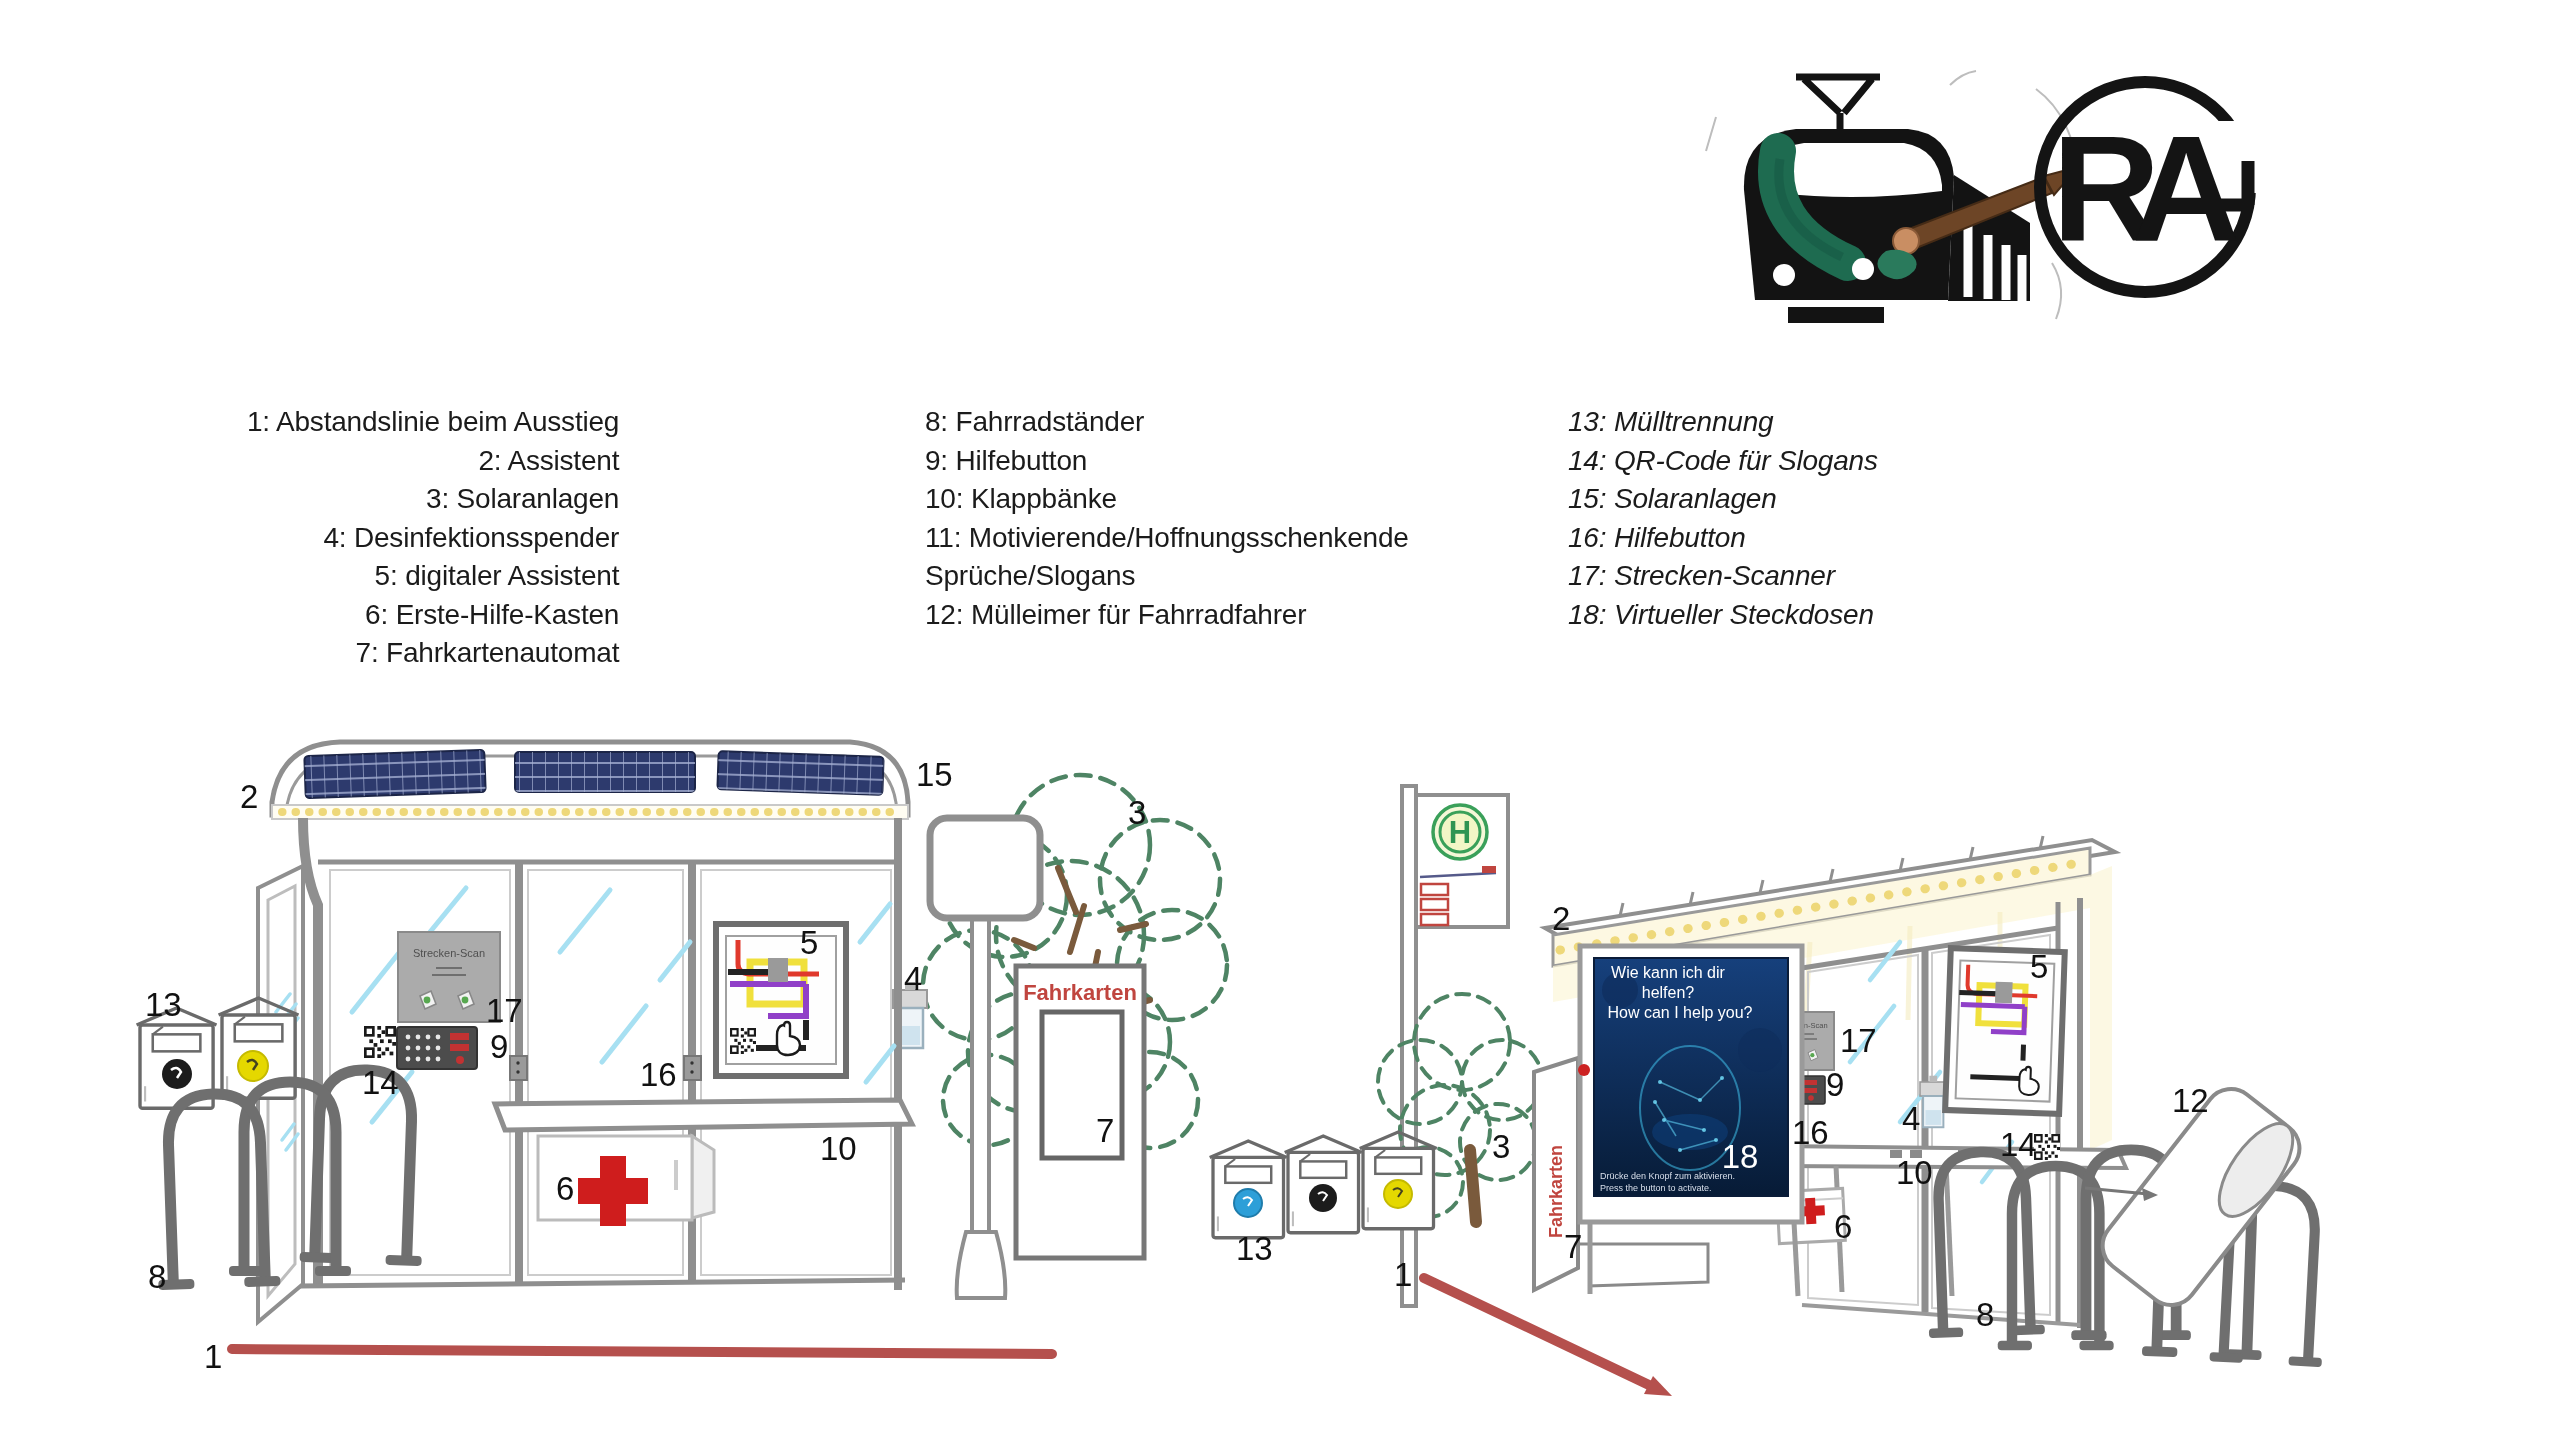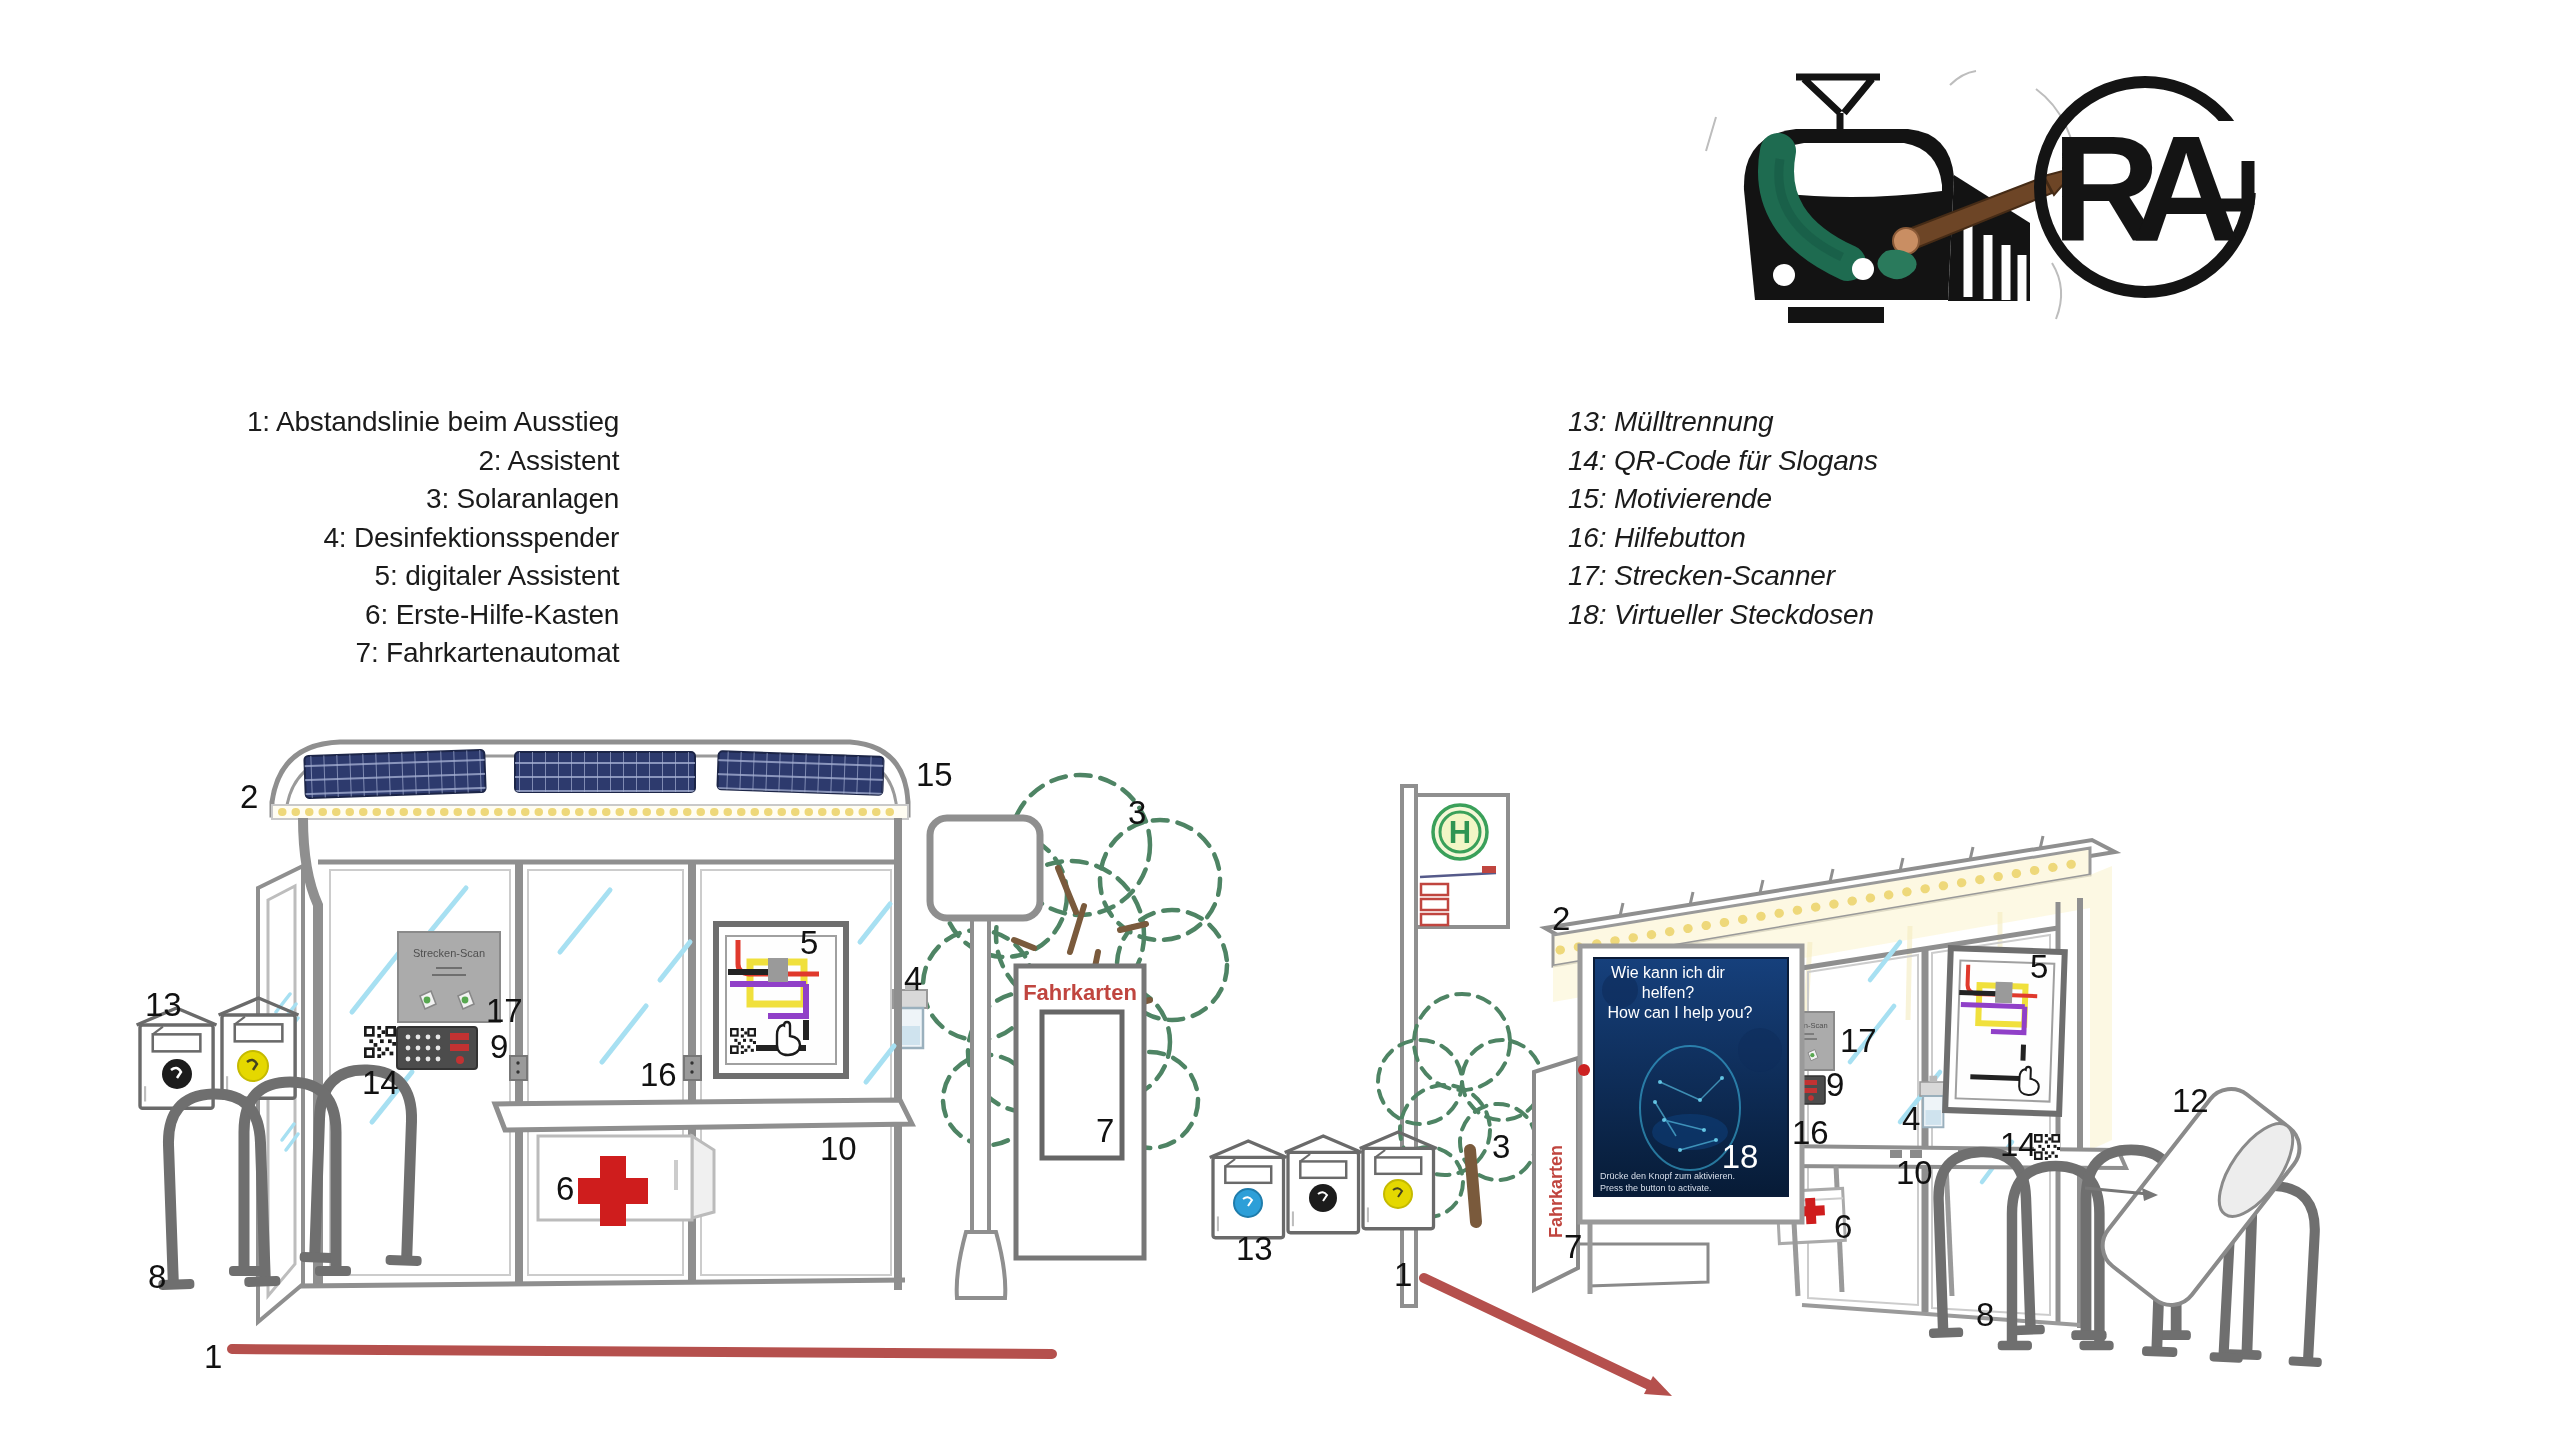--- a/index.html
+++ b/index.html
@@ -23,24 +23,32 @@
 
   <div class="legend-col c1">
     <div>1: Abstandslinie beim Ausstieg</div>
     <div>2: Assistent</div>
     <div>3: Solaranlagen</div>
     <div>4: Desinfektionsspender</div>
     <div>5: digitaler Assistent</div>
     <div>6: Erste-Hilfe-Kasten</div>
     <div>7: Fahrkartenautomat</div>
   </div>
+  <div class="legend-col c2">
+    <div>8: Fahrradständer</div>
+    <div>9: Hilfebutton</div>
+    <div>10: Klappbänke</div>
+    <div>11: Motivierende/Hoffnungsschenkende</div>
+    <div>Sprüche/Slogans</div>
+    <div>12: Mülleimer für Fahrradfahrer</div>
+  </div>
   <div class="legend-col c3">
     <div>13: Mülltrennung</div>
     <div>14: QR-Code für Slogans</div>
-    <div>15: Motivierende</div>
+    <div>15: Solaranlagen</div>
     <div>16: Hilfebutton</div>
     <div>17: Strecken-Scanner</div>
     <div>18: Virtueller Steckdosen</div>
   </div>
 
   <svg class="logo-box" viewBox="0 0 570 270">
 
     <g stroke="#bdbdbd" stroke-width="2" fill="none">
       <path d="M336,34 q38,28 42,88"></path>
       <path d="M250,30 q12,-12 26,-14"></path>

